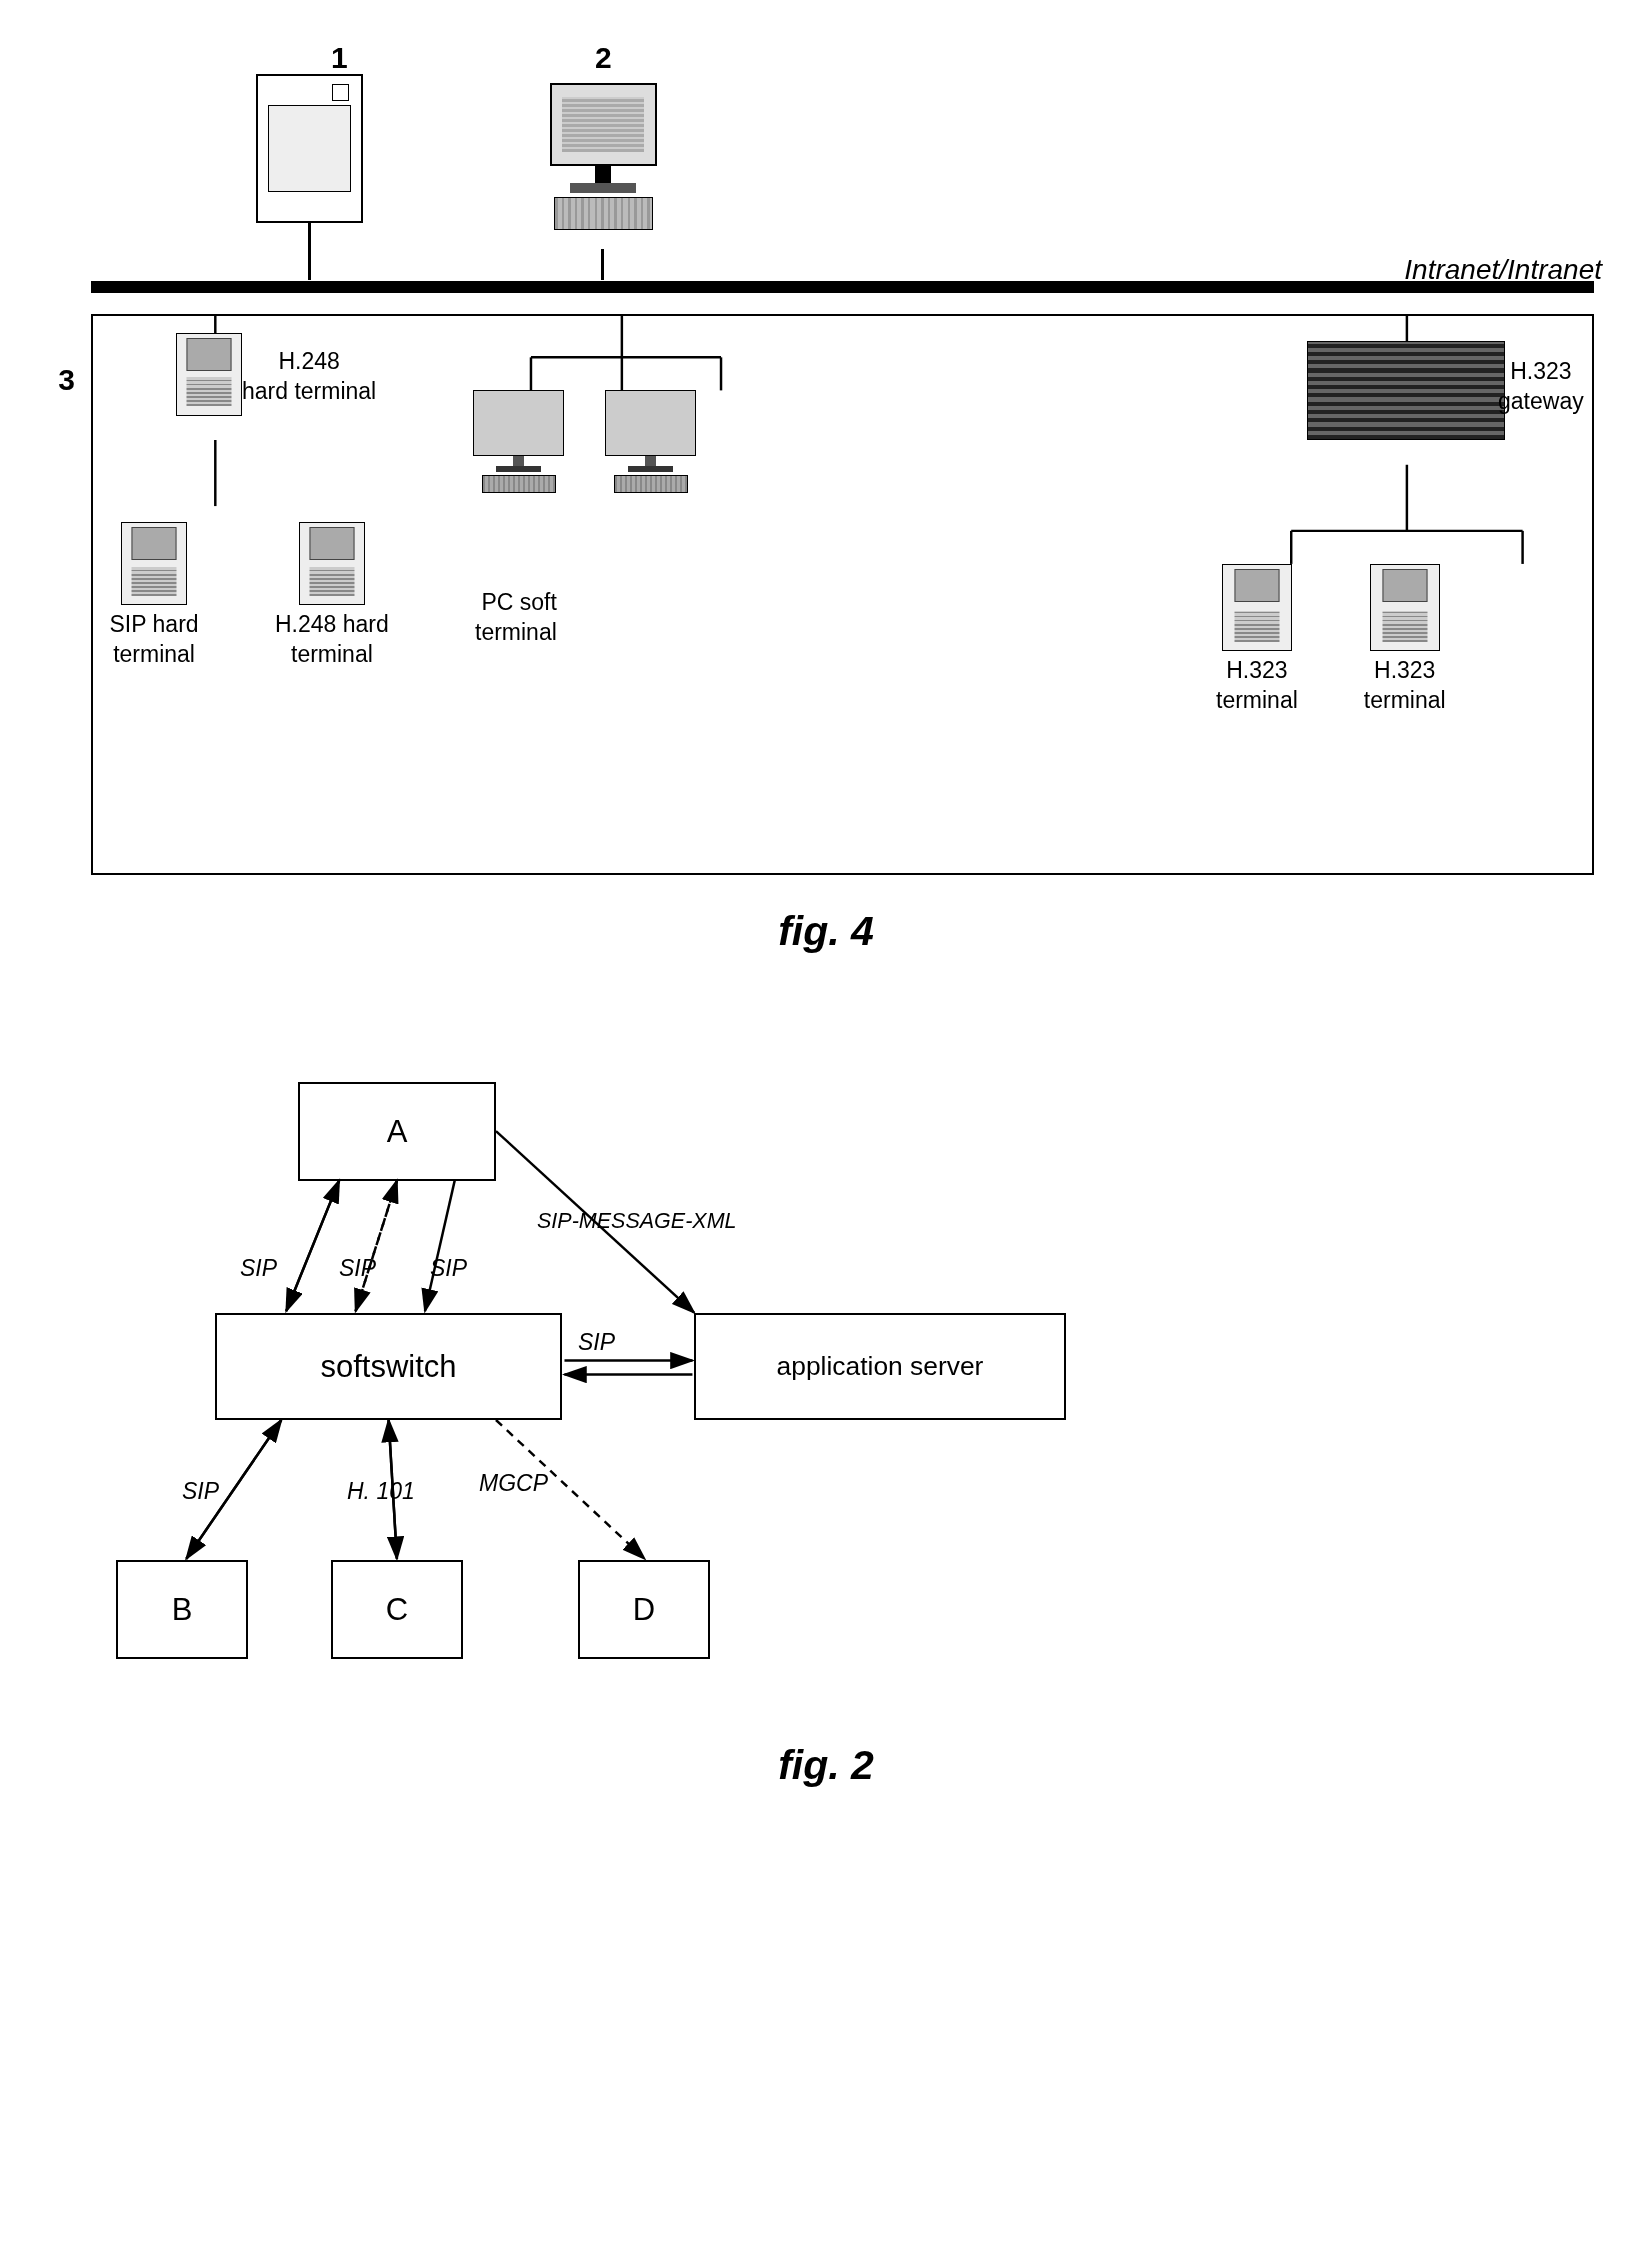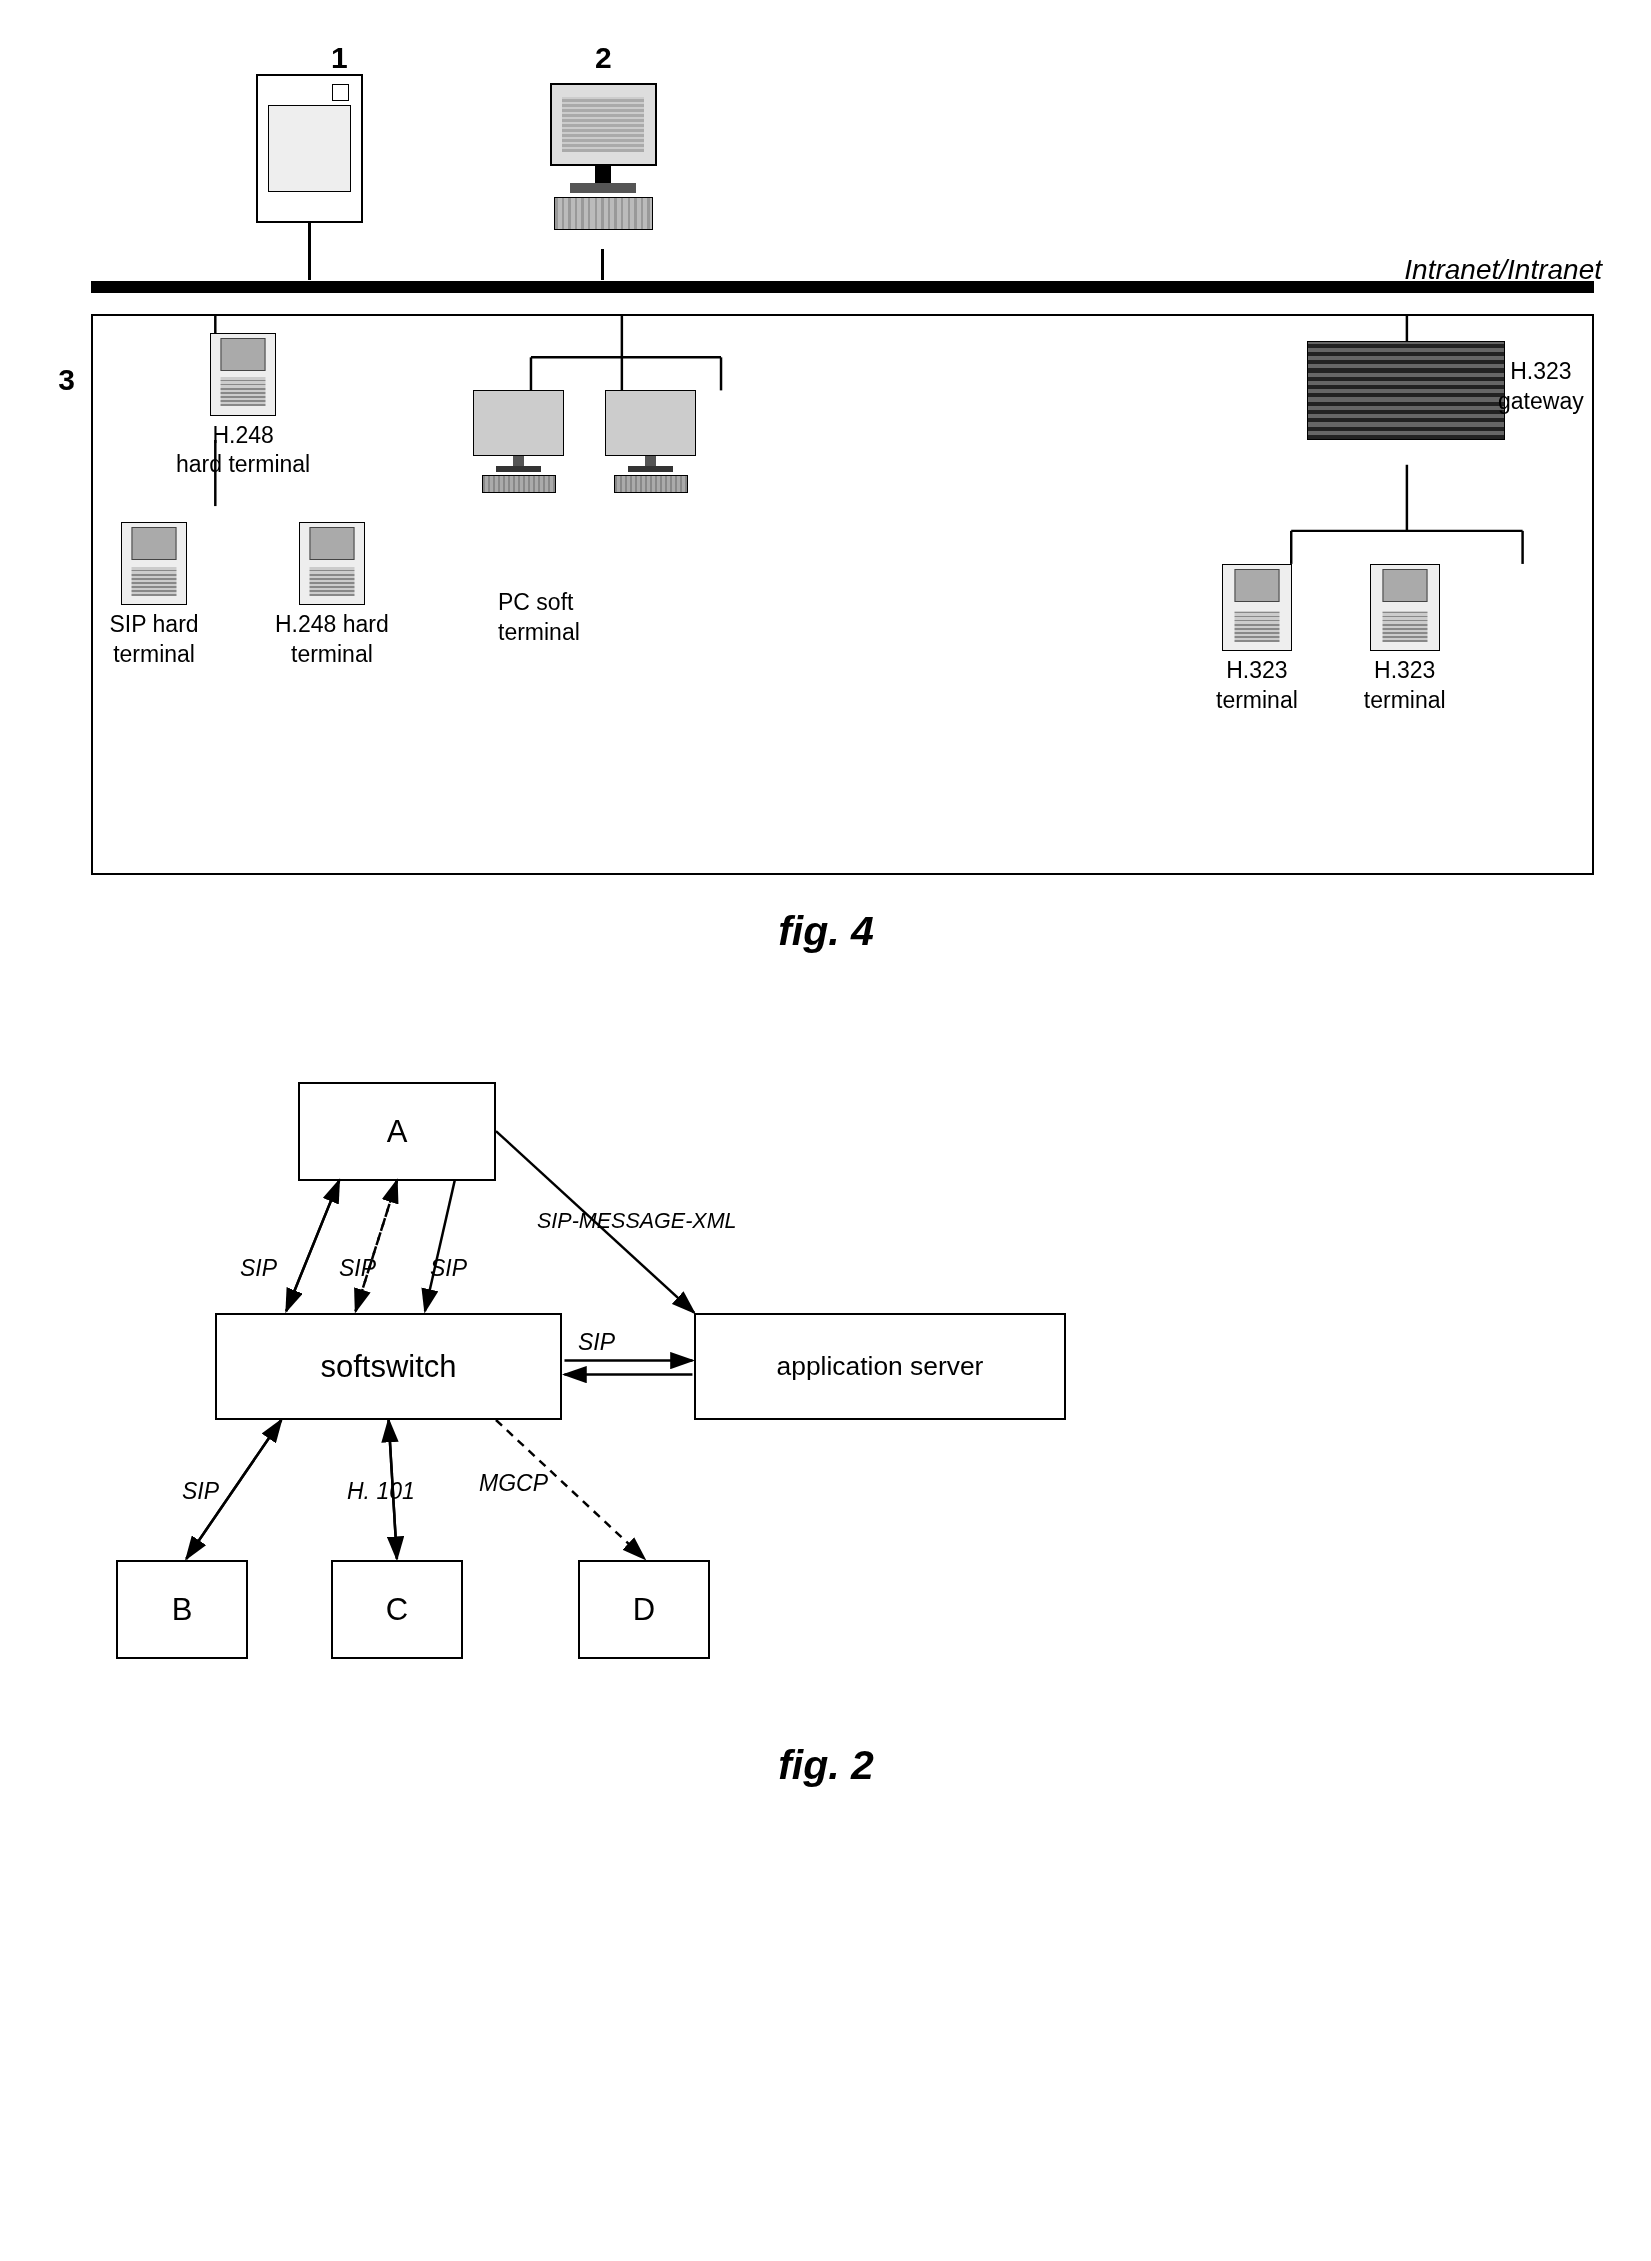--- a/index.html
+++ b/index.html
@@ -295,21 +295,21 @@
 
       <line x1="1450" y1="260" x2="1730" y2="260" stroke="#000" stroke-width="3"></line>
 
       <line x1="1450" y1="260" x2="1450" y2="300" stroke="#000" stroke-width="3"></line>
 
       <line x1="1730" y1="260" x2="1730" y2="300" stroke="#000" stroke-width="3"></line>
 
       <line x1="148" y1="150" x2="148" y2="230" stroke="#000" stroke-width="3"></line>
     </svg>
 
-    <div style="position:absolute;top:16.5px;left:83px;display:flex;flex-direction:column;align-items:center;">
+    <div style="position:absolute;top:16.5px;left:83px;display:flex;flex-direction:row;align-items:center;">
 
       <div style="width:66px;height:83px;border:1.7px solid #000;background:#eee;position:relative;">
         <div style="position:absolute;top:4.1px;left:50%;transform:translateX(-50%);width:45px;height:33px;border:1.7px solid #444;background:#aaa;"></div>
         <div style="position:absolute;bottom:8.3px;left:50%;transform:translateX(-50%);width:45px;height:29px;background:repeating-linear-gradient(0deg,#888 0,#888 1.7px,#ccc 1.7px,#ccc 4.1px);"></div>
       </div>
       <div style="font-size:23px;text-align:center;margin-top:5px;line-height:1.3;">H.248<br>hard terminal</div>
     </div>
 
     <div style="position:absolute;top:206px;left:16.5px;display:flex;flex-direction:column;align-items:center;">
       <div style="width:66px;height:83px;border:1.7px solid #000;background:#eee;position:relative;">
@@ -337,21 +337,21 @@
       </div>
 
       <div style="display:flex;flex-direction:column;align-items:center;">
         <div style="width:91px;height:66px;border:1.7px solid #000;background:#ccc;"></div>
         <div style="width:11.6px;height:10px;background:#555;"></div>
         <div style="width:45px;height:5.8px;background:#333;"></div>
         <div style="width:74px;height:18px;border:1.7px solid #000;margin-top:3.3px;background:repeating-linear-gradient(90deg,#888 0,#888 1.7px,#aaa 1.7px,#aaa 5px);"></div>
       </div>
     </div>
 
-    <div style="position:absolute;top:272px;left:405px;font-size:23px;text-align:left;line-height:1.3;">PC soft<br>terminal</div>
+    <div style="position:absolute;top:272px;left:382px;font-size:23px;text-align:right;line-height:1.3;">PC soft<br>terminal</div>
 
     <div style="position:absolute;top:25px;left:1214px;width:198px;height:99px;background:repeating-linear-gradient(0deg,#222 0,#222 4.1px,#666 4.1px,#666 8.3px);border:1.7px solid #000;"></div>
     <div style="position:absolute;top:41px;right:8.3px;font-size:23px;text-align:center;line-height:1.3;">H.323<br>gateway</div>
 
     <div style="position:absolute;top:248px;left:1123px;display:flex;gap:66px;">
       <div style="display:flex;flex-direction:column;align-items:center;">
         <div style="width:70px;height:87px;border:1.7px solid #000;background:#eee;position:relative;">
           <div style="position:absolute;top:4.1px;left:50%;transform:translateX(-50%);width:45px;height:33px;border:1.7px solid #444;background:#aaa;"></div>
           <div style="position:absolute;bottom:8.3px;left:50%;transform:translateX(-50%);width:45px;height:31px;background:repeating-linear-gradient(0deg,#888 0,#888 1.7px,#ccc 1.7px,#ccc 4.1px);"></div>
         </div>

